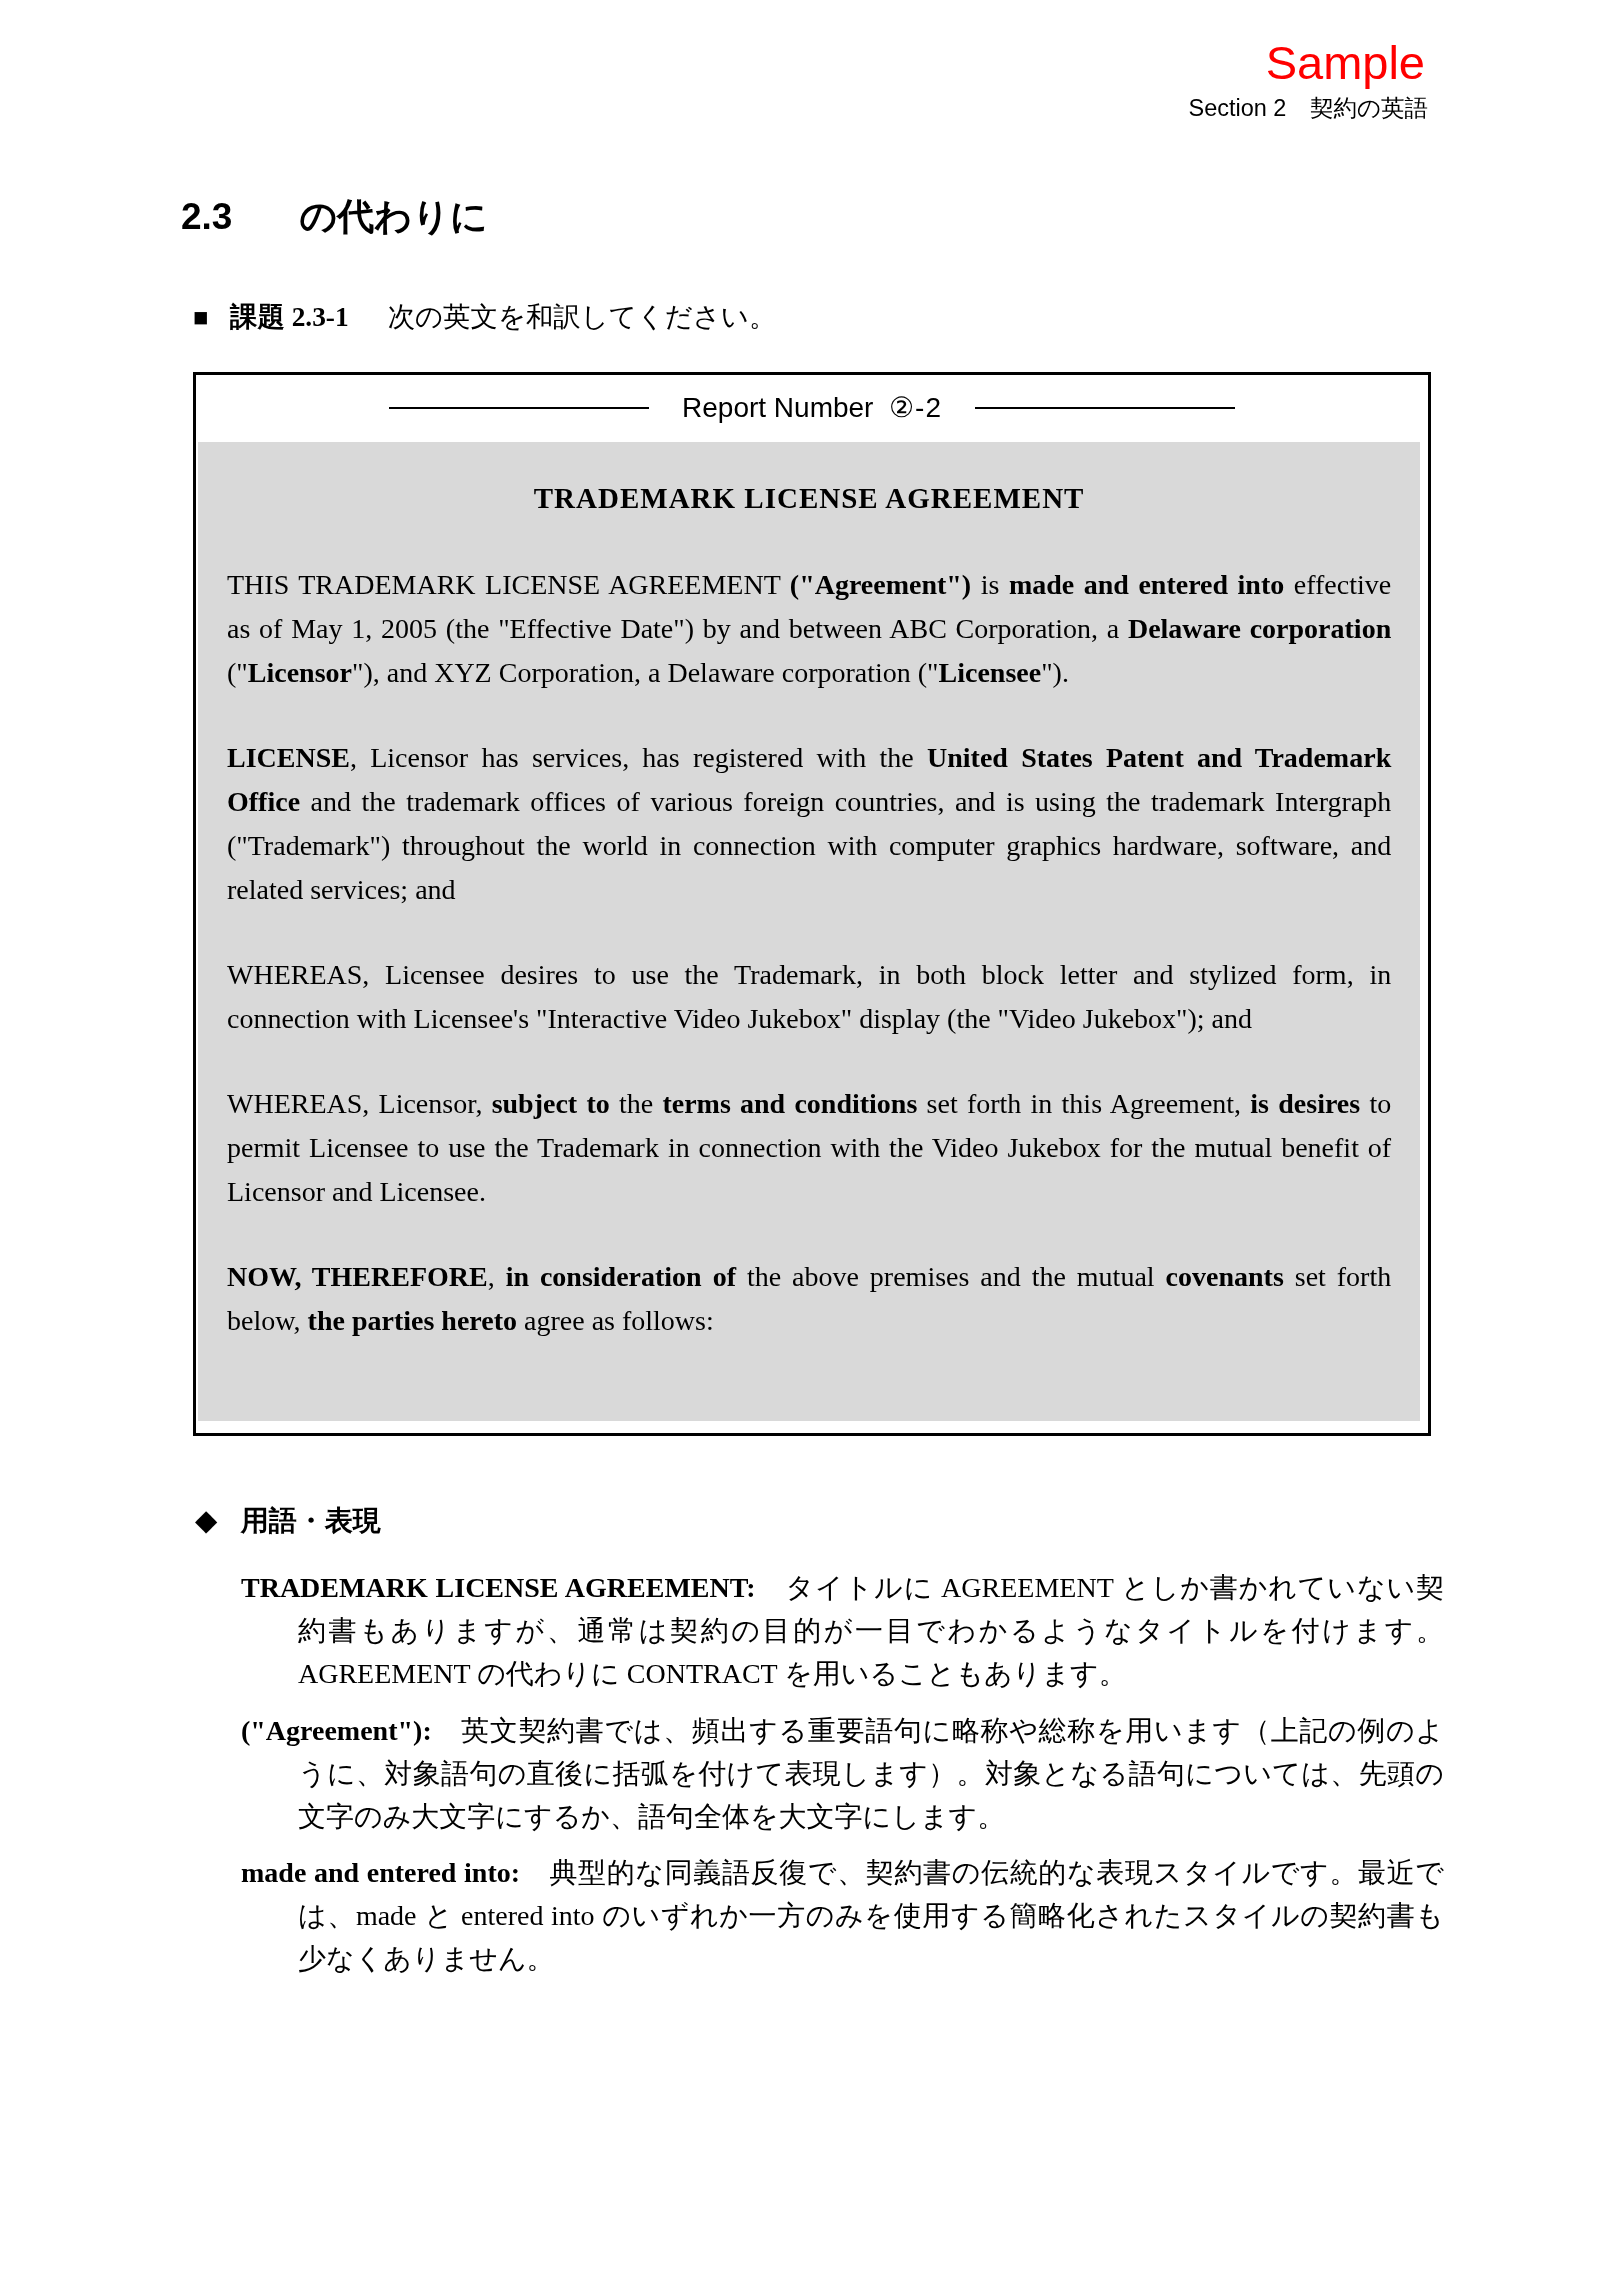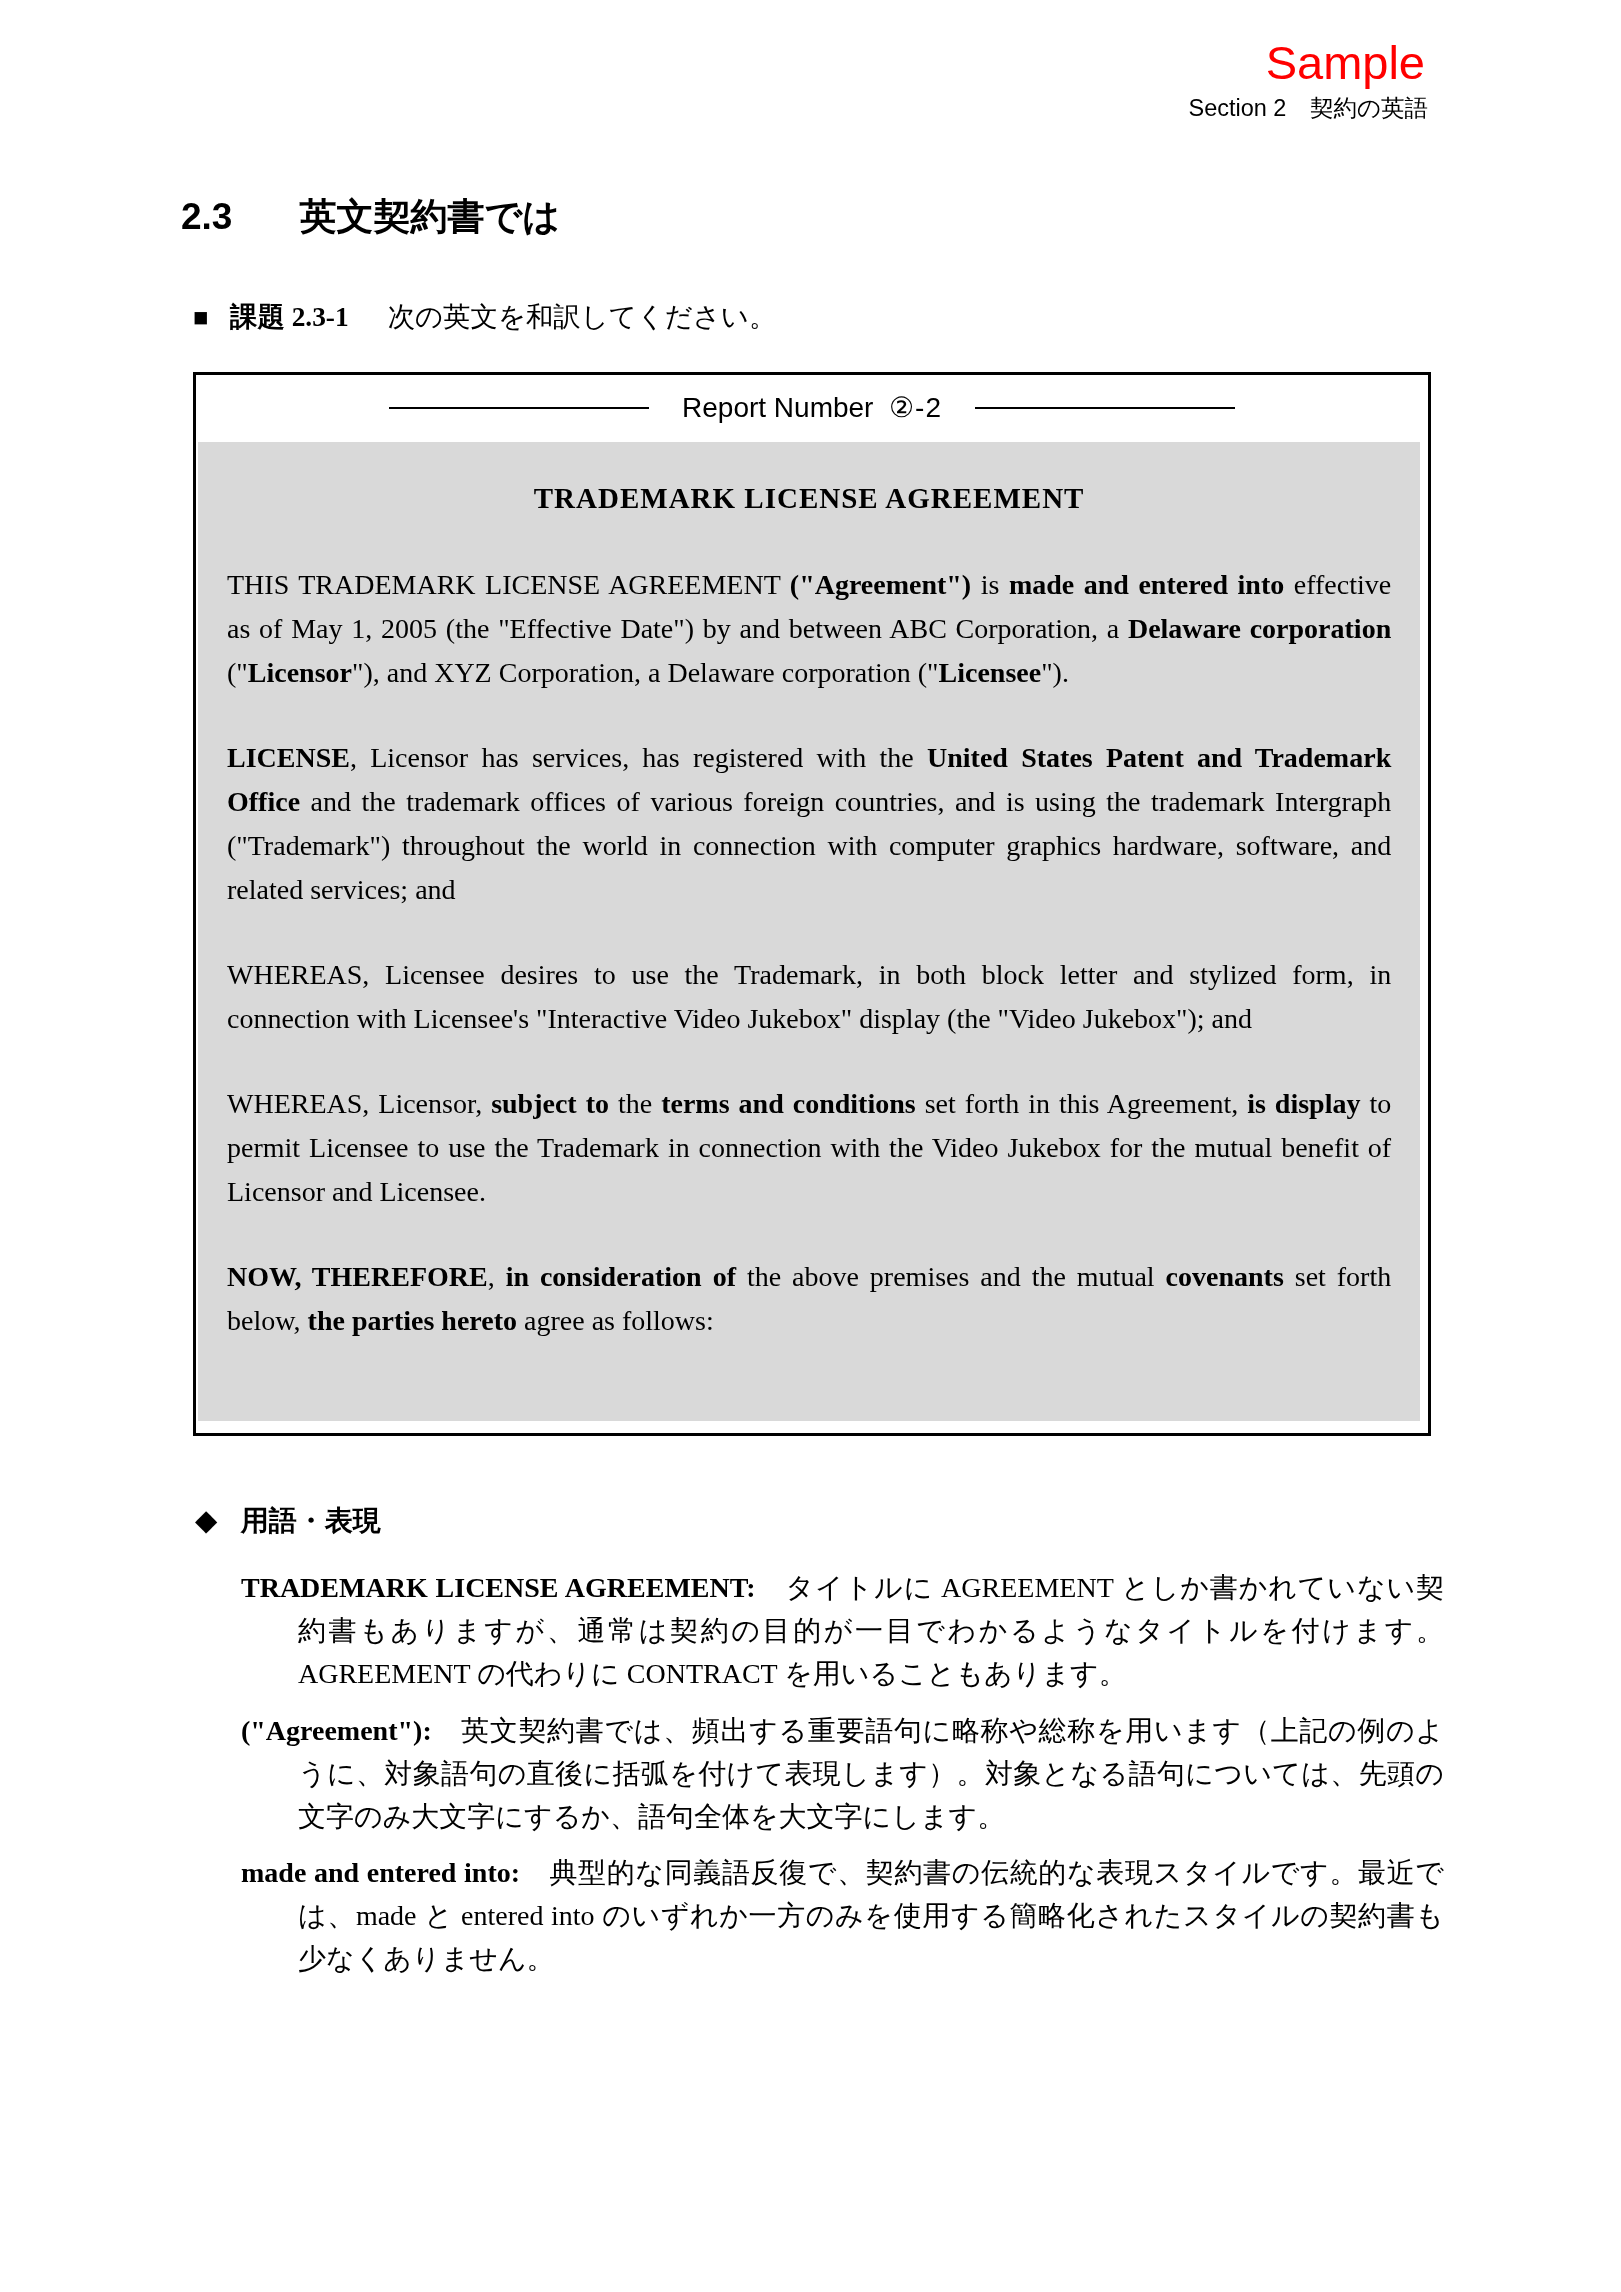--- a/index.html
+++ b/index.html
@@ -168,41 +168,41 @@
 </head>
 <body>
 
 <div class="page">
 
   <div class="sample">Sample</div>
   <div class="section-label">Section 2　契約の英語</div>
 
   <div class="heading">
     <span class="h-num">2.3</span>
-    <span class="h-title">英文契約書では</span>
+    <span class="h-title">の代わりに</span>
   </div>
 
   <div class="task">
     <span class="bullet">■</span>
     <span class="task-label">課題 2.3-1</span>
     <span class="task-instr">次の英文を和訳してください。</span>
   </div>
 
   <div class="report-box">
     <div class="report-line">
       <span class="rule"></span>
       <span class="report-text"><span>Report Number</span>&nbsp;&nbsp;<span class="circled">②-2</span></span>
       <span class="rule"></span>
     </div>
     <div class="gray-area">
       <p class="agr-title">TRADEMARK LICENSE AGREEMENT</p>
       <p class="agr-para"><span>THIS TRADEMARK LICENSE AGREEMENT </span><b>("Agreement")</b><span> is </span><b>made and entered into</b><span> effective as of May 1, 2005 (the "Effective Date") by and between ABC Corporation, a </span><b>Delaware corporation</b><span> ("</span><b>Licensor</b><span>"), and XYZ Corporation, a Delaware corporation ("</span><b>Licensee</b><span>").</span></p>
       <p class="agr-para"><b>LICENSE</b><span>, Licensor has services, has registered with the </span><b>United States Patent and Trademark Office</b><span> and the trademark offices of various foreign countries, and is using the trademark Intergraph ("Trademark") throughout the world in connection with computer graphics hardware, software, and related services; and</span></p>
       <p class="agr-para"><span>WHEREAS, Licensee desires to use the Trademark, in both block letter and stylized form, in connection with Licensee's "Interactive Video Jukebox" display (the "Video Jukebox"); and</span></p>
-      <p class="agr-para"><span>WHEREAS, Licensor, </span><b>subject to</b><span> the </span><b>terms and conditions</b><span> set forth in this Agreement, </span><b>is display</b><span> to permit Licensee to use the Trademark in connection with the Video Jukebox for the mutual benefit of Licensor and Licensee.</span></p>
+      <p class="agr-para"><span>WHEREAS, Licensor, </span><b>subject to</b><span> the </span><b>terms and conditions</b><span> set forth in this Agreement, </span><b>is desires</b><span> to permit Licensee to use the Trademark in connection with the Video Jukebox for the mutual benefit of Licensor and Licensee.</span></p>
       <p class="agr-para"><b>NOW, THEREFORE</b><span>, </span><b>in consideration of</b><span> the above premises and the mutual </span><b>covenants</b><span> set forth below, </span><b>the parties hereto</b><span> agree as follows:</span></p>
     </div>
   </div>
 
   <div class="terms-header">
     <span class="diamond">◆</span>
     <span>用語・表現</span>
   </div>
 
   <div class="defs">

